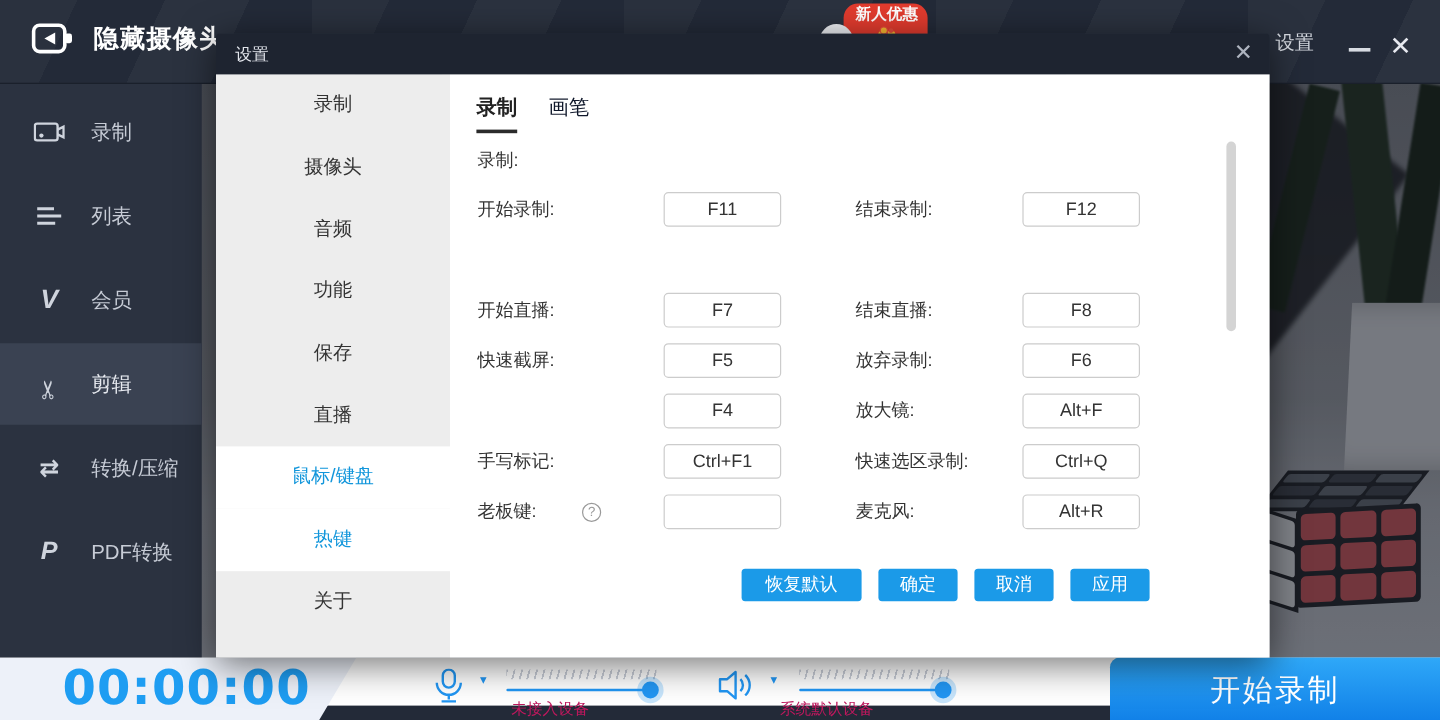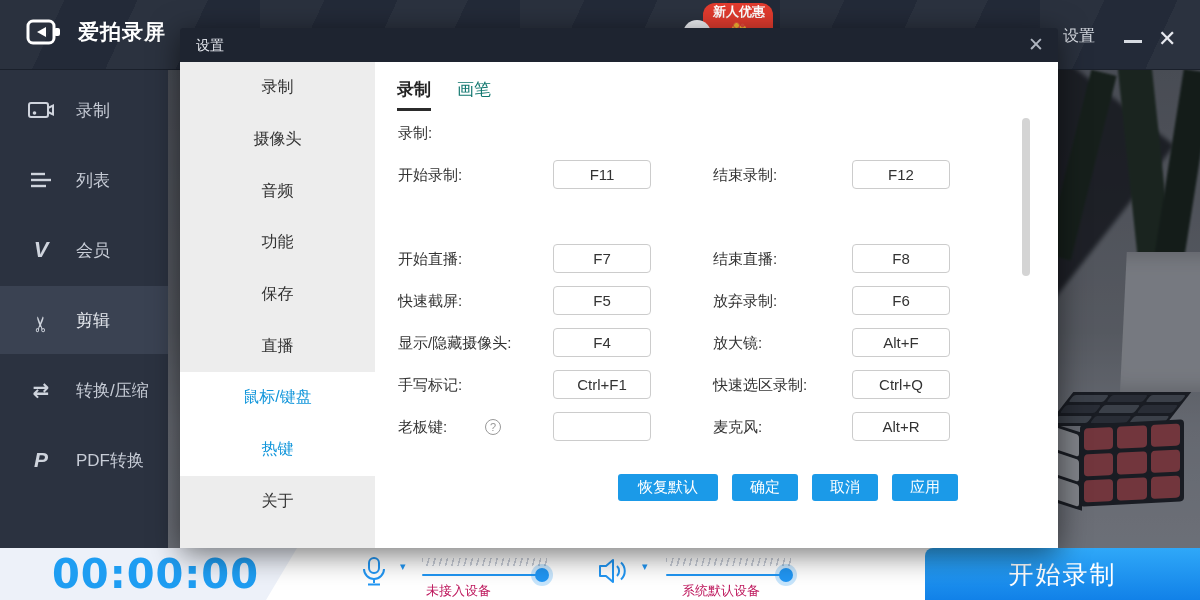--- a/index.html
+++ b/index.html
@@ -44,21 +44,21 @@
   .cube-top { position:absolute; left:8px; top:0; width:118px; height:34px; transform:skewX(-38deg); background:#23262c; padding:3px; display:grid; grid-template-columns:repeat(3,1fr); gap:3px; }
   .cube-top div { background:#596069; border-radius:2px; }
   .cube-top div:nth-child(2n) { background:#3c424b; }
   .cube-front { position:absolute; left:28px; top:30px; width:104px; height:82px; transform:skewY(-3deg); background:#23262c; border-radius:4px; padding:4px; display:grid; grid-template-columns:repeat(3,1fr); grid-template-rows:repeat(3,1fr); gap:4px; }
   .cube-front div { background:#b25056; border-radius:4px; }
   .cube-left { position:absolute; left:0; top:36px; width:30px; height:78px; transform:skewY(18deg); background:#23262c; padding:3px; display:grid; grid-template-rows:repeat(3,1fr); gap:3px; }
   .cube-left div { background:#c9ccd1; border-radius:3px; }
   .ph-overlay { position:absolute; inset:0; background:rgba(10,14,22,.38); }
 
   
-  #bottombar { position:absolute; left:0; top:548px; width:1200px; height:52px; background:#fff; z-index:3; }
+  #bottombar { position:absolute; left:0; top:548px; width:1200px; height:40px; background:#fff; z-index:3; }
   .timer-zone { position:absolute; left:0; top:0; width:300px; height:52px; background:#edf1f9; clip-path:polygon(0 0,297px 0,266px 52px,0 52px); }
   .timer { position:absolute; left:52px; top:3px; width:200px; text-align:center; font-size:40px; font-weight:bold; color:#1e9df2; letter-spacing:1px; font-family:"DejaVu Sans",sans-serif; }
   .dev-group { position:absolute; top:4px; height:46px; }
   .caret { color:#2196f3; font-size:11px; margin-left:4px; vertical-align:8px; }
   .slider { position:absolute; top:6px; width:125px; }
   .ticks { height:8px; background:repeating-linear-gradient(105deg,#c9ced8 0 1.5px,transparent 1.5px 6px); margin-bottom:8px; }
   .track { position:relative; height:2px; background:#2196f3; border-radius:1px; }
   .knob { position:absolute; right:-2px; top:-6px; width:14px; height:14px; background:#2196f3; border-radius:50%; box-shadow:0 0 0 4px rgba(33,150,243,.25); }
   .dev-label { position:absolute; top:30px; font-size:13px; color:#be185d; white-space:nowrap; }
   .start-btn { position:absolute; left:925px; top:0; width:275px; height:52px; border:none; border-radius:8px 0 0 0;
@@ -67,21 +67,21 @@
   
   #dialog { position:absolute; left:180px; top:28px; width:878px; height:520px; z-index:5; box-shadow:0 6px 30px rgba(0,0,0,.55); border-radius:3px; }
   .dlg-titlebar { position:absolute; left:0; top:0; width:878px; height:34px; background:#1e2430; border-radius:3px 3px 0 0; }
   .dlg-title { position:absolute; left:16px; top:9px; color:#e3e6ec; font-size:14px; }
   .dlg-close { position:absolute; right:14px; top:5px; color:#aeb4bf; font-size:19px; }
   .dlg-nav { position:absolute; left:0; top:34px; width:195px; height:486px; background:#ededed; }
   .nav-item { height:51.7px; display:flex; align-items:center; justify-content:center; font-size:16px; color:#333; }
   .nav-item.active { background:#fff; color:#1296db; }
   .dlg-content { position:absolute; left:195px; top:34px; width:683px; height:486px; background:#fff; }
   .tabs { position:absolute; left:22px; top:16px; display:flex; gap:26px; }
-  .tab { font-size:17px; color:#0f766e; padding-bottom:7px; }
+  .tab { font-size:17px; color:#0f172a; padding-bottom:7px; }
   .tab.active { color:#222; font-weight:bold; border-bottom:3px solid #2b2b2b; }
   .section-label { position:absolute; left:23px; top:62px; font-size:15px; color:#333; }
   .hk-row { position:absolute; left:23px; width:640px; height:30px; }
   .hk-label { position:absolute; font-size:15px; color:#333; line-height:30px; }
   .hk-label.l { left:0;text-align:right; } .hk-label.r { left:315px; }
   .hk-input { position:absolute; width:98px; height:29px; border:1px solid #ccc; border-radius:4px; font-size:15px; color:#333; text-align:center; line-height:27px; background:#fff; }
   .hk-input.l-in { left:155px; } .hk-input.r-in { left:454px; }
   .help { position:absolute; left:87px; top:7px; width:16px; height:16px; border:1px solid #999; border-radius:50%; color:#999; font-size:11px; text-align:center; line-height:15px; }
   .dlg-btns { position:absolute; left:243px; top:412px; display:flex; gap:14px; }
   .dlg-btn { height:27px; border:none; border-radius:3px; background:#1b9ae8; color:#fff; font-size:15px; font-family:inherit; padding:0 18px; }
@@ -135,21 +135,21 @@
 
   <div id="topbar">
     <div class="logo-wrap">
       <span>
         <svg width="36" height="30" viewBox="0 0 36 30">
           <rect x="2" y="4" width="26" height="22" rx="5" fill="none" stroke="#fff" stroke-width="3"></rect>
           <path d="M20 10 L11 15 L20 20 Z" fill="#fff"></path>
           <rect x="28" y="11" width="6" height="8" rx="2" fill="#fff"></rect>
         </svg>
       </span>
-      <span class="logo-title">爱拍录屏</span>
+      <span class="logo-title">隐藏摄像头</span>
     </div>
     <div class="promo">
       <span>新人优惠</span>
       <span class="gift"></span>
     </div>
     <span class="topbar-settings">设置</span>
     <span class="win-min"></span>
     <span class="win-close">✕</span>
   </div>
   <div class="peek-arc"></div>
@@ -224,21 +224,21 @@
             <path d="M23 4.5 a11.5 11.5 0 0 1 0 17" fill="none" stroke="#2196f3" stroke-width="2"></path>
           </svg>
       </span>
       <span class="caret" style="position:absolute; left:40px; top:8px;">▾</span>
       <div class="slider" style="left:68px;">
         <div class="ticks"></div>
         <div class="track">
             <div class="knob"></div>
           </div>
       </div>
-      <span class="dev-label" style="left:52px;margin-left:32px;">系统默认设备</span>
+      <span class="dev-label" style="left:52px;">系统默认设备</span>
     </div>
 
     <button class="start-btn">开始录制</button>
   </div>
 
   <div id="dialog">
     <div class="dlg-titlebar">
       <span class="dlg-title">设置</span>
       <span class="dlg-close">✕</span>
     </div>
@@ -274,21 +274,20 @@
         <span class="hk-label r">结束直播:</span>
         <span class="hk-input r-in">F8</span>
       </div>
       <div class="hk-row" style="top:224px">
         <span class="hk-label l">快速截屏:</span>
         <span class="hk-input l-in">F5</span>
         <span class="hk-label r">放弃录制:</span>
         <span class="hk-input r-in">F6</span>
       </div>
       <div class="hk-row" style="top:266px">
-        <span class="hk-label l">显示/隐藏摄像头:</span>
         <span class="hk-input l-in">F4</span>
         <span class="hk-label r">放大镜:</span>
         <span class="hk-input r-in">Alt+F</span>
       </div>
       <div class="hk-row" style="top:308px">
         <span class="hk-label l">手写标记:</span>
         <span class="hk-input l-in">Ctrl+F1</span>
         <span class="hk-label r">快速选区录制:</span>
         <span class="hk-input r-in">Ctrl+Q</span>
       </div>

